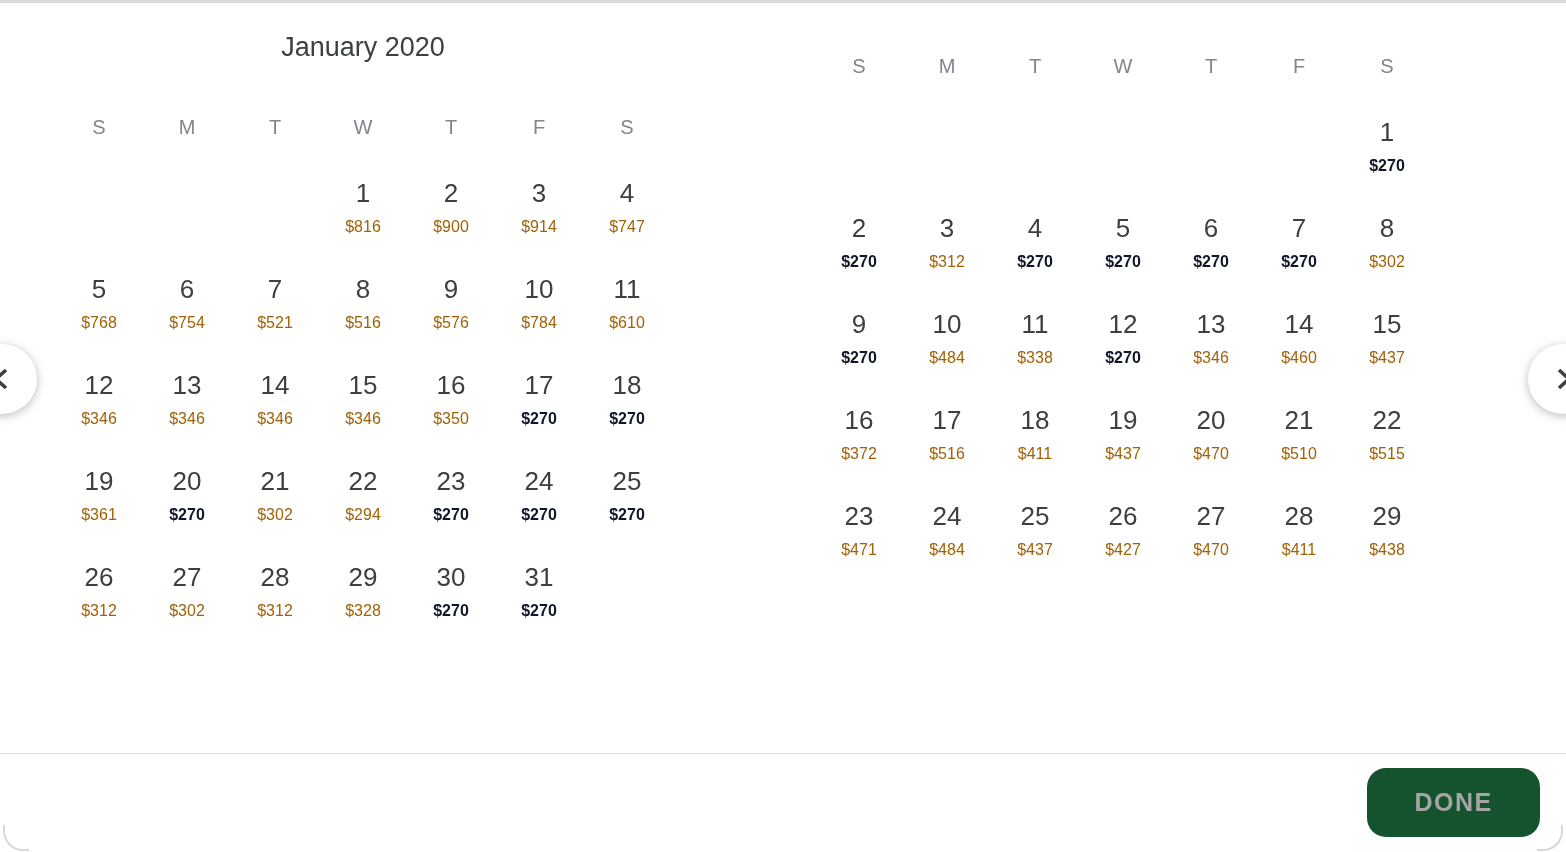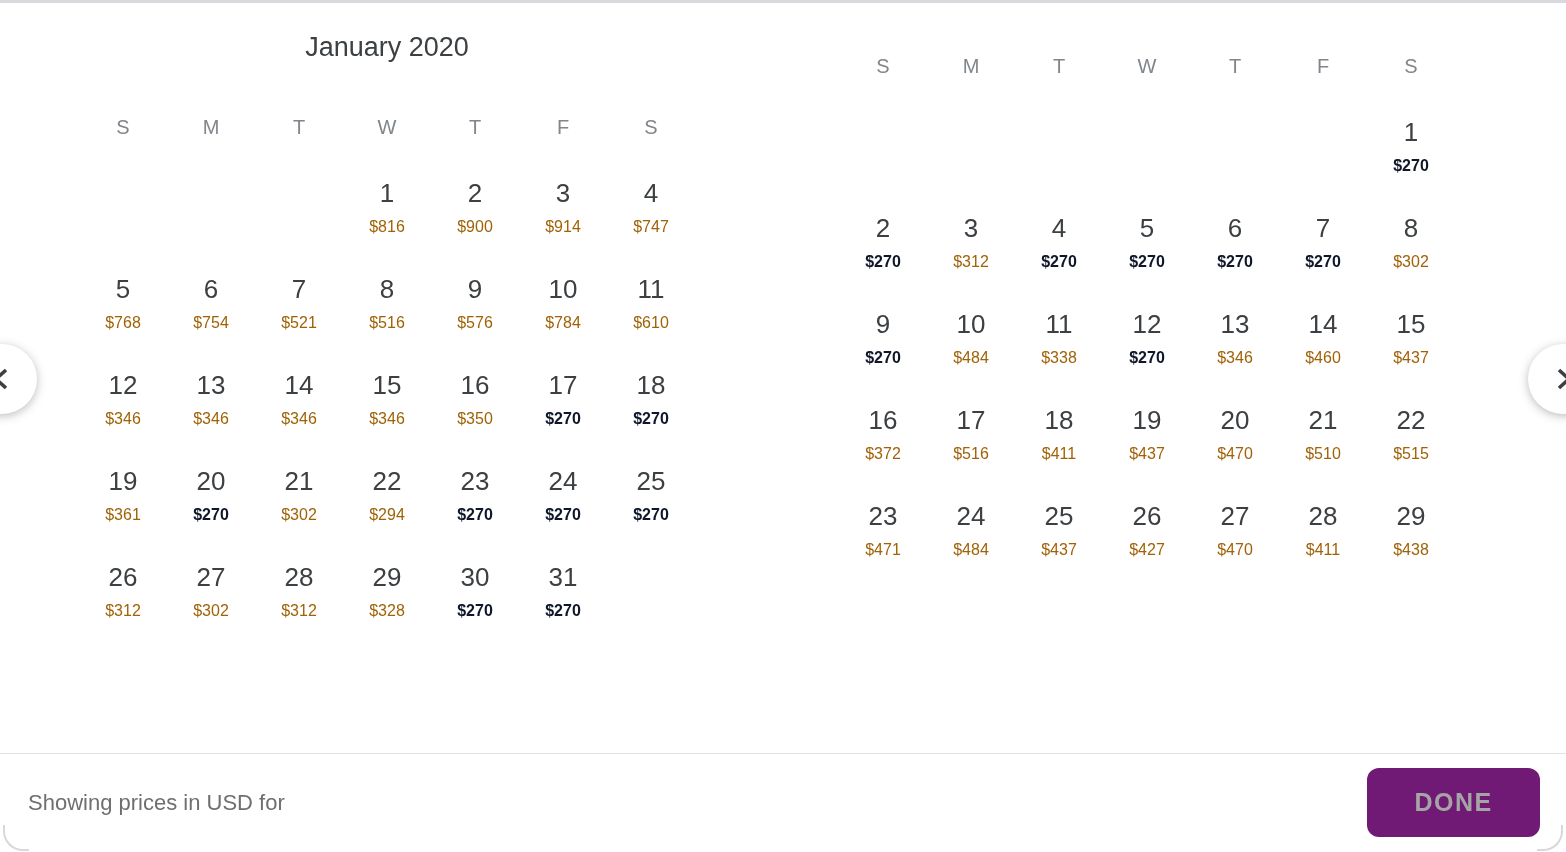--- a/index.html
+++ b/index.html
@@ -11,21 +11,21 @@
     font-family: "Liberation Sans", sans-serif;
     overflow: hidden;
   }
   .top-border {
     position: absolute; top: 0; left: 0; width: 100%; height: 3px;
     background: #d9d9dd;
   }
   
   .months-row {
     position: absolute; top: 3px; left: 0;
-    display: flex; padding-left: 79px; gap: 144px;
+    display: flex; padding-left: 55px; gap: 144px;
   }
   .month { width: 616px; }
   .month-title {
     margin-top: 27px; height: 34px; line-height: 34px;
     text-align: center; font-size: 27px; color: #3c4043;
   }
   .weekday-row { display: flex; margin-top: 43px; height: 40px; }
   .weekday {
     width: 88px; line-height: 40px; text-align: center;
     font-size: 20px; color: #80868b;
@@ -61,21 +61,21 @@
   .trip-chevron-btn {
     width: 32px; height: 40px; display: flex; align-items: center;
     justify-content: center; cursor: pointer; background: none; border: none; padding: 0;
   }
   .trip-label {
     font-size: 23px; color: #1f1f1f; margin: 0 14px;
     min-width: 124px; text-align: center;
   }
   .done-button {
     position: absolute; left: 1367px; top: 768px; width: 173px; height: 69px;
-    border: none; border-radius: 12px; background: #701a75; color: #a5a5a5;
+    border: none; border-radius: 19px; background: #14532d; color: #a5a5a5;
     font-family: "Liberation Sans", sans-serif;
     font-size: 25px; font-weight: 700; letter-spacing: 1.5px;
     display: flex; align-items: center; justify-content: center; cursor: default;
   }
   
   .corner-arc {
     position: absolute; width: 26px; height: 26px; top: 825px;
     border: 2px solid #d8d8d8; border-top: none;
   }
   .corner-arc.left  { left: 3px;  border-right: none; border-radius: 0 0 0 20px; }
@@ -393,19 +393,18 @@
   <span style="display:flex;">
     <svg width="24" height="28" viewBox="0 0 24 28">
       <polyline points="8,5 18,14 8,23" fill="none" stroke="#3c4043" stroke-width="3.6"></polyline>
     </svg>
   </span>
 </div>
 
 <div class="footer-divider"></div>
 
 <div class="footer">
-  <span class="showing-text">Showing prices in USD for</span>
 </div>
 
 <button class="done-button">DONE</button>
 
 <div class="corner-arc left"></div>
 <div class="corner-arc right"></div>
 
 </body></html>

